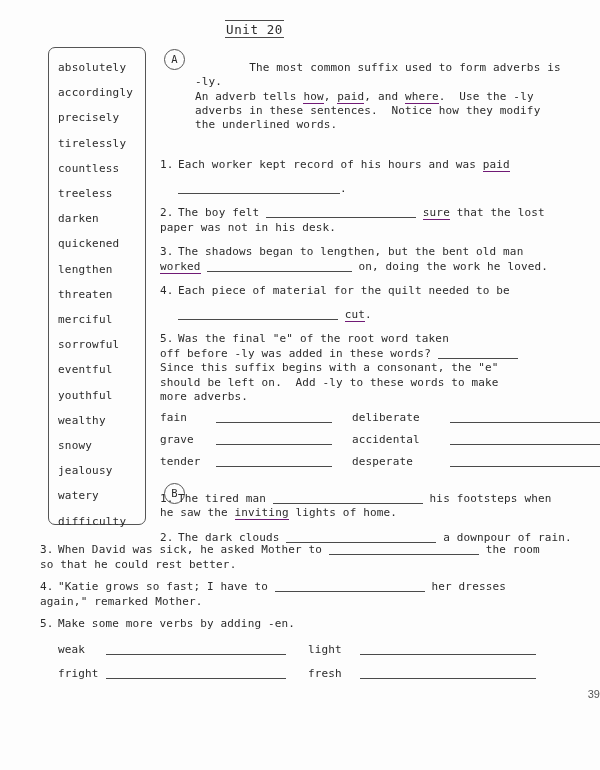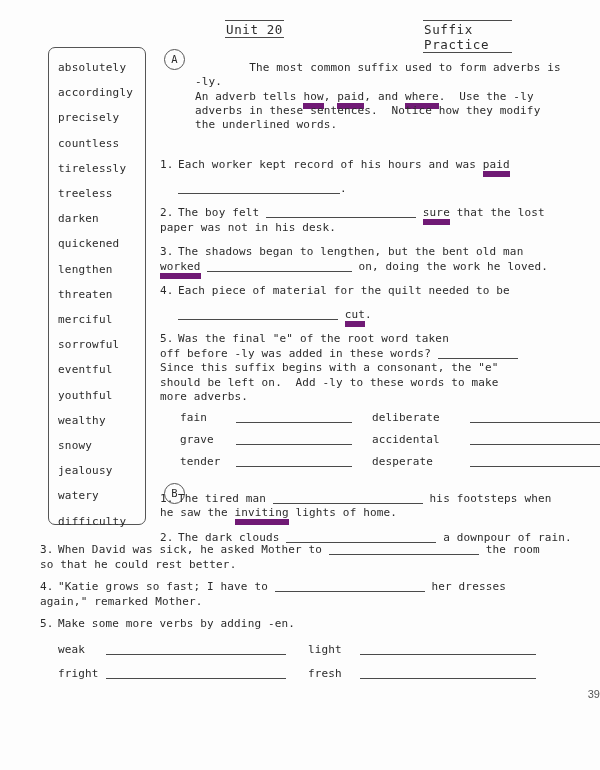--- a/index.html
+++ b/index.html
@@ -23,20 +23,21 @@
     background: #fdfdfd;
   }
 
   
   .header {
     position: absolute;
     left: 0;
     top: 20px;
     width: 512px;
     height: 26px;
+    text-align: center;
   }
   .hdr-unit {
     position: absolute;
     left: 225px;
     top: 0;
     font-size: 12.5px;
     letter-spacing: 0.6px;
     border-top: 1px solid #4a4a4a;
     border-bottom: 1px solid #4a4a4a;
     padding: 1px 1px 0 1px;
@@ -95,21 +96,21 @@
     text-align: center;
   }
 
   .instr {
     margin-left: 35px;
     font-size: 11px;
     line-height: 14.2px;
     letter-spacing: 0.15px;
     white-space: pre-wrap;
   }
-  .u { border-bottom: 6px solid #701a75; }
+  .u { border-bottom: 1px solid #701a75; }
 
   
   .item {
     position: relative;
     font-size: 11px;
     line-height: 14.5px;
     letter-spacing: 0.15px;
   }
   .num {
     position: absolute;
@@ -128,21 +129,20 @@
     vertical-align: -2px;
   }
 
   
   .pairs { margin-top: 4px; }
   .pairrow {
     position: relative;
     height: 22px;
     font-size: 11px;
     letter-spacing: 0.15px;
-    margin-left: 20px;
   }
   .pl { position: absolute; left: 0; top: 2px; }
   .plb {
     position: absolute;
     left: 56px;
     top: 13px;
     width: 116px;
     border-bottom: 1px solid #4a4a4a;
   }
   .pr { position: absolute; left: 192px; top: 2px; }
@@ -206,29 +206,28 @@
     font-family: Liberation Sans, sans-serif;
   }
 </style>
 </head>
 <body>
 
 <div class="page">
 
   <div class="header">
     <div class="hdr-unit">Unit 20</div>
-    <div class="hdr-title">Suffix Practice</div>
   </div>
 
   <div class="wordbank" id="wordbank">
       <div class="w">absolutely</div>
       <div class="w">accordingly</div>
       <div class="w">precisely</div>
+      <div class="w">tirelessly</div>
       <div class="w">countless</div>
-      <div class="w">tirelessly</div>
       <div class="w">treeless</div>
       <div class="w">darken</div>
       <div class="w">quickened</div>
       <div class="w">lengthen</div>
       <div class="w">threaten</div>
       <div class="w">merciful</div>
       <div class="w">sorrowful</div>
       <div class="w">eventful</div>
       <div class="w">youthful</div>
       <div class="w">wealthy</div>

